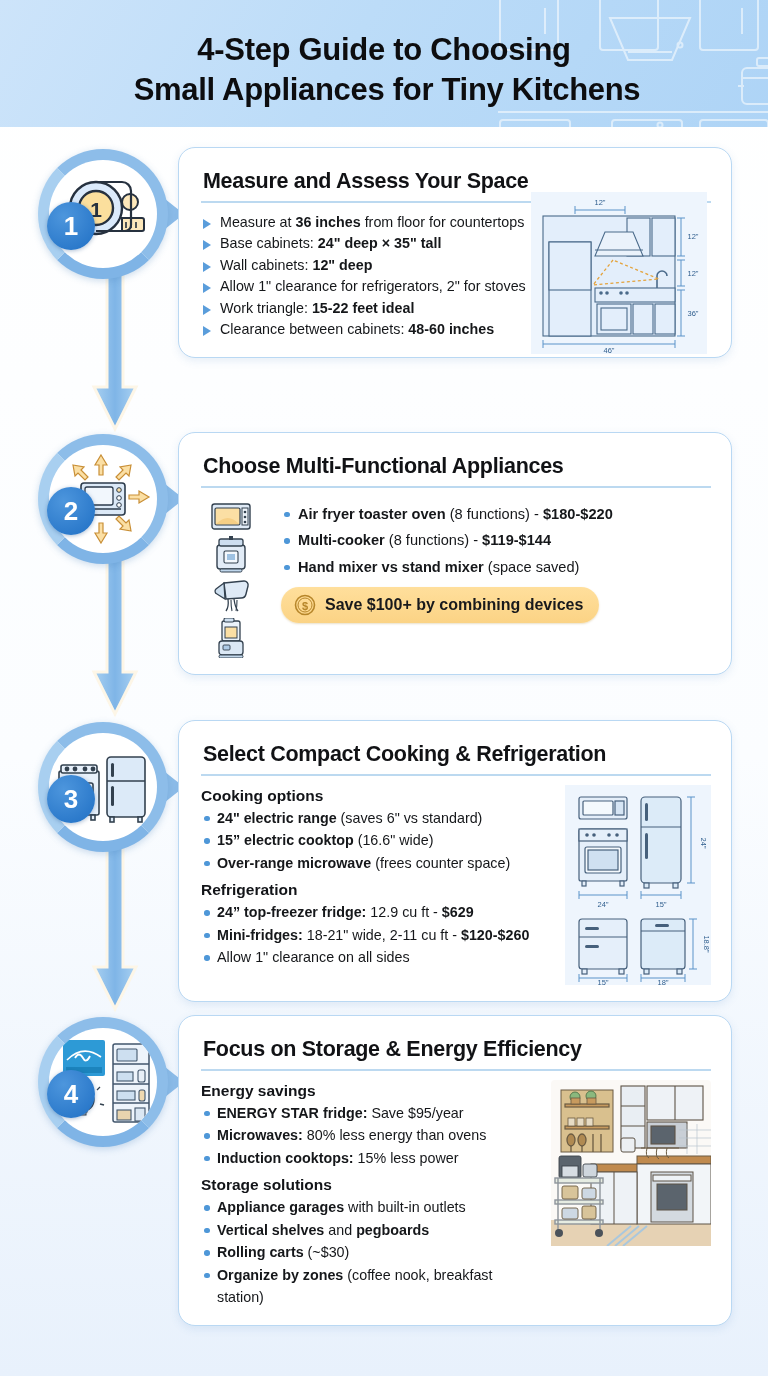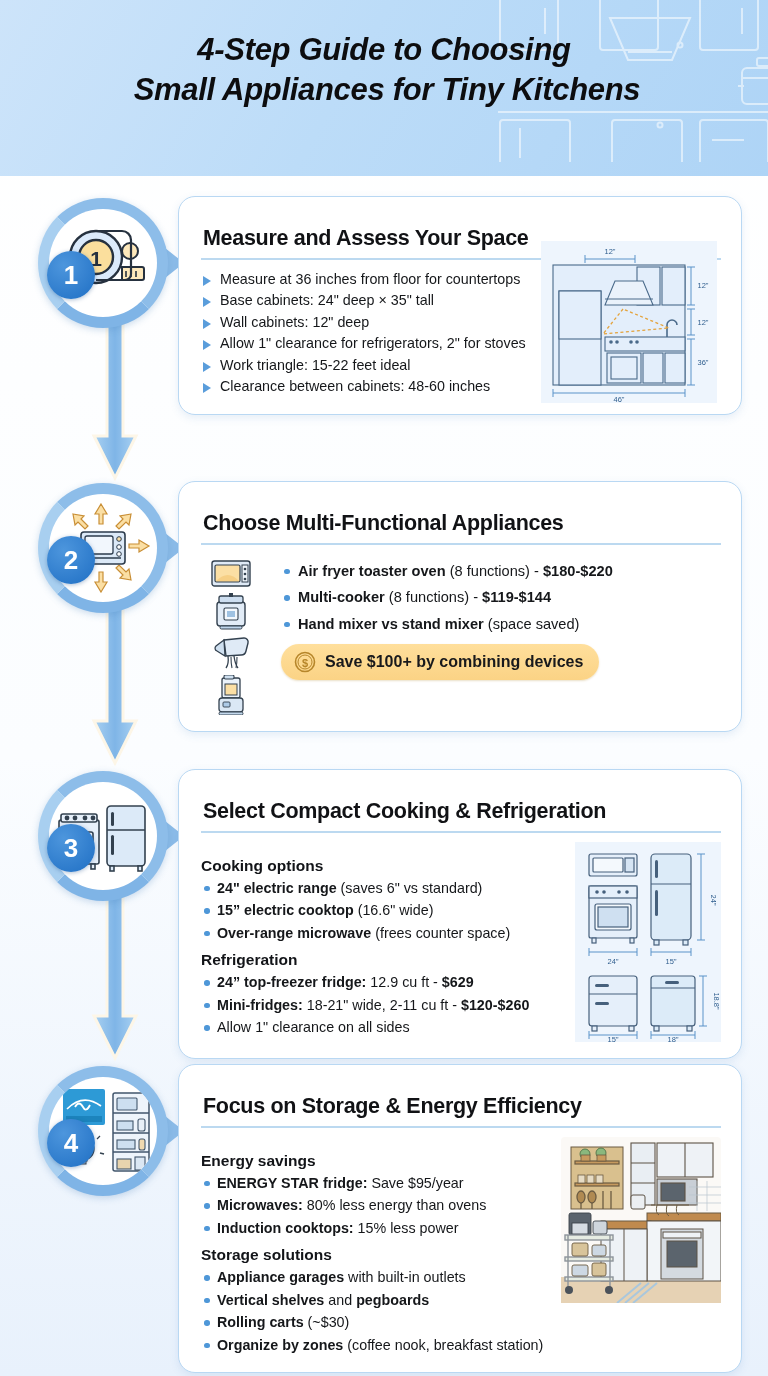--- a/index.html
+++ b/index.html
@@ -7,24 +7,23 @@
   body{
     font-family:"Liberation Sans", sans-serif;
     background:#eaf3fd;
     position:relative;
     overflow:hidden;
   }
   .page{ position:relative; width:768px; height:1376px; background:linear-gradient(180deg,#ffffff 0%,#fbfdff 55%,#e8f1fc 100%); }
 
   
   .header{
-    position:relative; width:768px; height:176px;
+    position:relative; width:768px; height:127px;
     background:linear-gradient(120deg,#cde4fa 0%,#bcdcf8 45%,#aed4f6 100%);
     overflow:hidden;
-    font-style:italic;
   }
   .header svg.bgart{ position:absolute; inset:0; width:768px; height:162px; }
   .header .title{
     position:relative; z-index:2;
     text-align:center; padding-top:30px;
     color:#0d0d0f; font-weight:bold;
     font-size:31px; line-height:40px; letter-spacing:-0.3px;
   }
   .header .title .l2{ display:block;margin-left:6px; }
 
@@ -67,59 +66,59 @@
     position:absolute; left:160px; top:56px;
     width:0;height:0;
     border-top:19px solid transparent;
     border-bottom:19px solid transparent;
     border-left:24px solid #8dbde9;
     z-index:2;
   }
 
   
   .card{
-    position:absolute; left:178px; top:8px; right:26px;
+    position:absolute; left:178px; top:8px; right:36px;
     background:#ffffff;
     border:1.5px solid #b9d8f3;
     border-radius:17px;
     box-shadow:0 3px 9px rgba(80,130,190,.13);
-    padding:24px 20px 16px 22px;
+    padding:16px 20px 16px 22px;
     z-index:2;
   }
   .card h2{
     font-size:21.5px; font-weight:bold; color:#111215;
     letter-spacing:-0.3px; line-height:26px;
     padding:4px 0 7px 2px;
   }
   .card .rule{ height:1.5px; background:#bcd9f0; margin-bottom:9px; }
 
   
   ul{ list-style:none; }
   .tri-list li{
     position:relative; padding-left:19px;
     font-size:14.3px; line-height:21.6px; color:#15171a;
   }
   .tri-list li::before{
     content:""; position:absolute; left:2px; top:7px;
     width:0;height:0;border-top:5px solid transparent;border-bottom:5px solid transparent;
     border-left:8px solid #5a9ddb;
   }
-  .tri-list b{ font-weight:normal; }
+  .tri-list b{ font-weight:bold; }
 
   
   .dot-list li{
     position:relative; padding-left:16px;
     font-size:14.3px; line-height:22.5px; color:#15171a;
   }
   .dot-list li::before{
     content:""; position:absolute; left:3px; top:9px;
     width:5.5px;height:5.5px;border-radius:50%;background:#4e97d8;
   }
   .dot-list b{ font-weight:bold; }
-  .sub-head{ font-size:15.5px; font-weight:bold; color:#121418; margin:15px 0 2px 0; }
+  .sub-head{ font-size:15.5px; font-weight:bold; color:#121418; margin:2px 0 2px 0; }
   .sub-head.second{ margin-top:7px; }
 
   
   .s2row{ display:flex; gap:20px; }
   .s2icons{ width:60px; padding-top:4px; display:flex; flex-direction:column; align-items:center; gap:5px; }
   .s2icons svg{ display:block; }
   .s2body{ flex:1; padding-top:4px; }
   .s2body .dot-list li{ font-size:14.6px; line-height:26.5px; padding-left:17px; }
   .s2body .dot-list li::before{ top:11px; }
   .callout{

